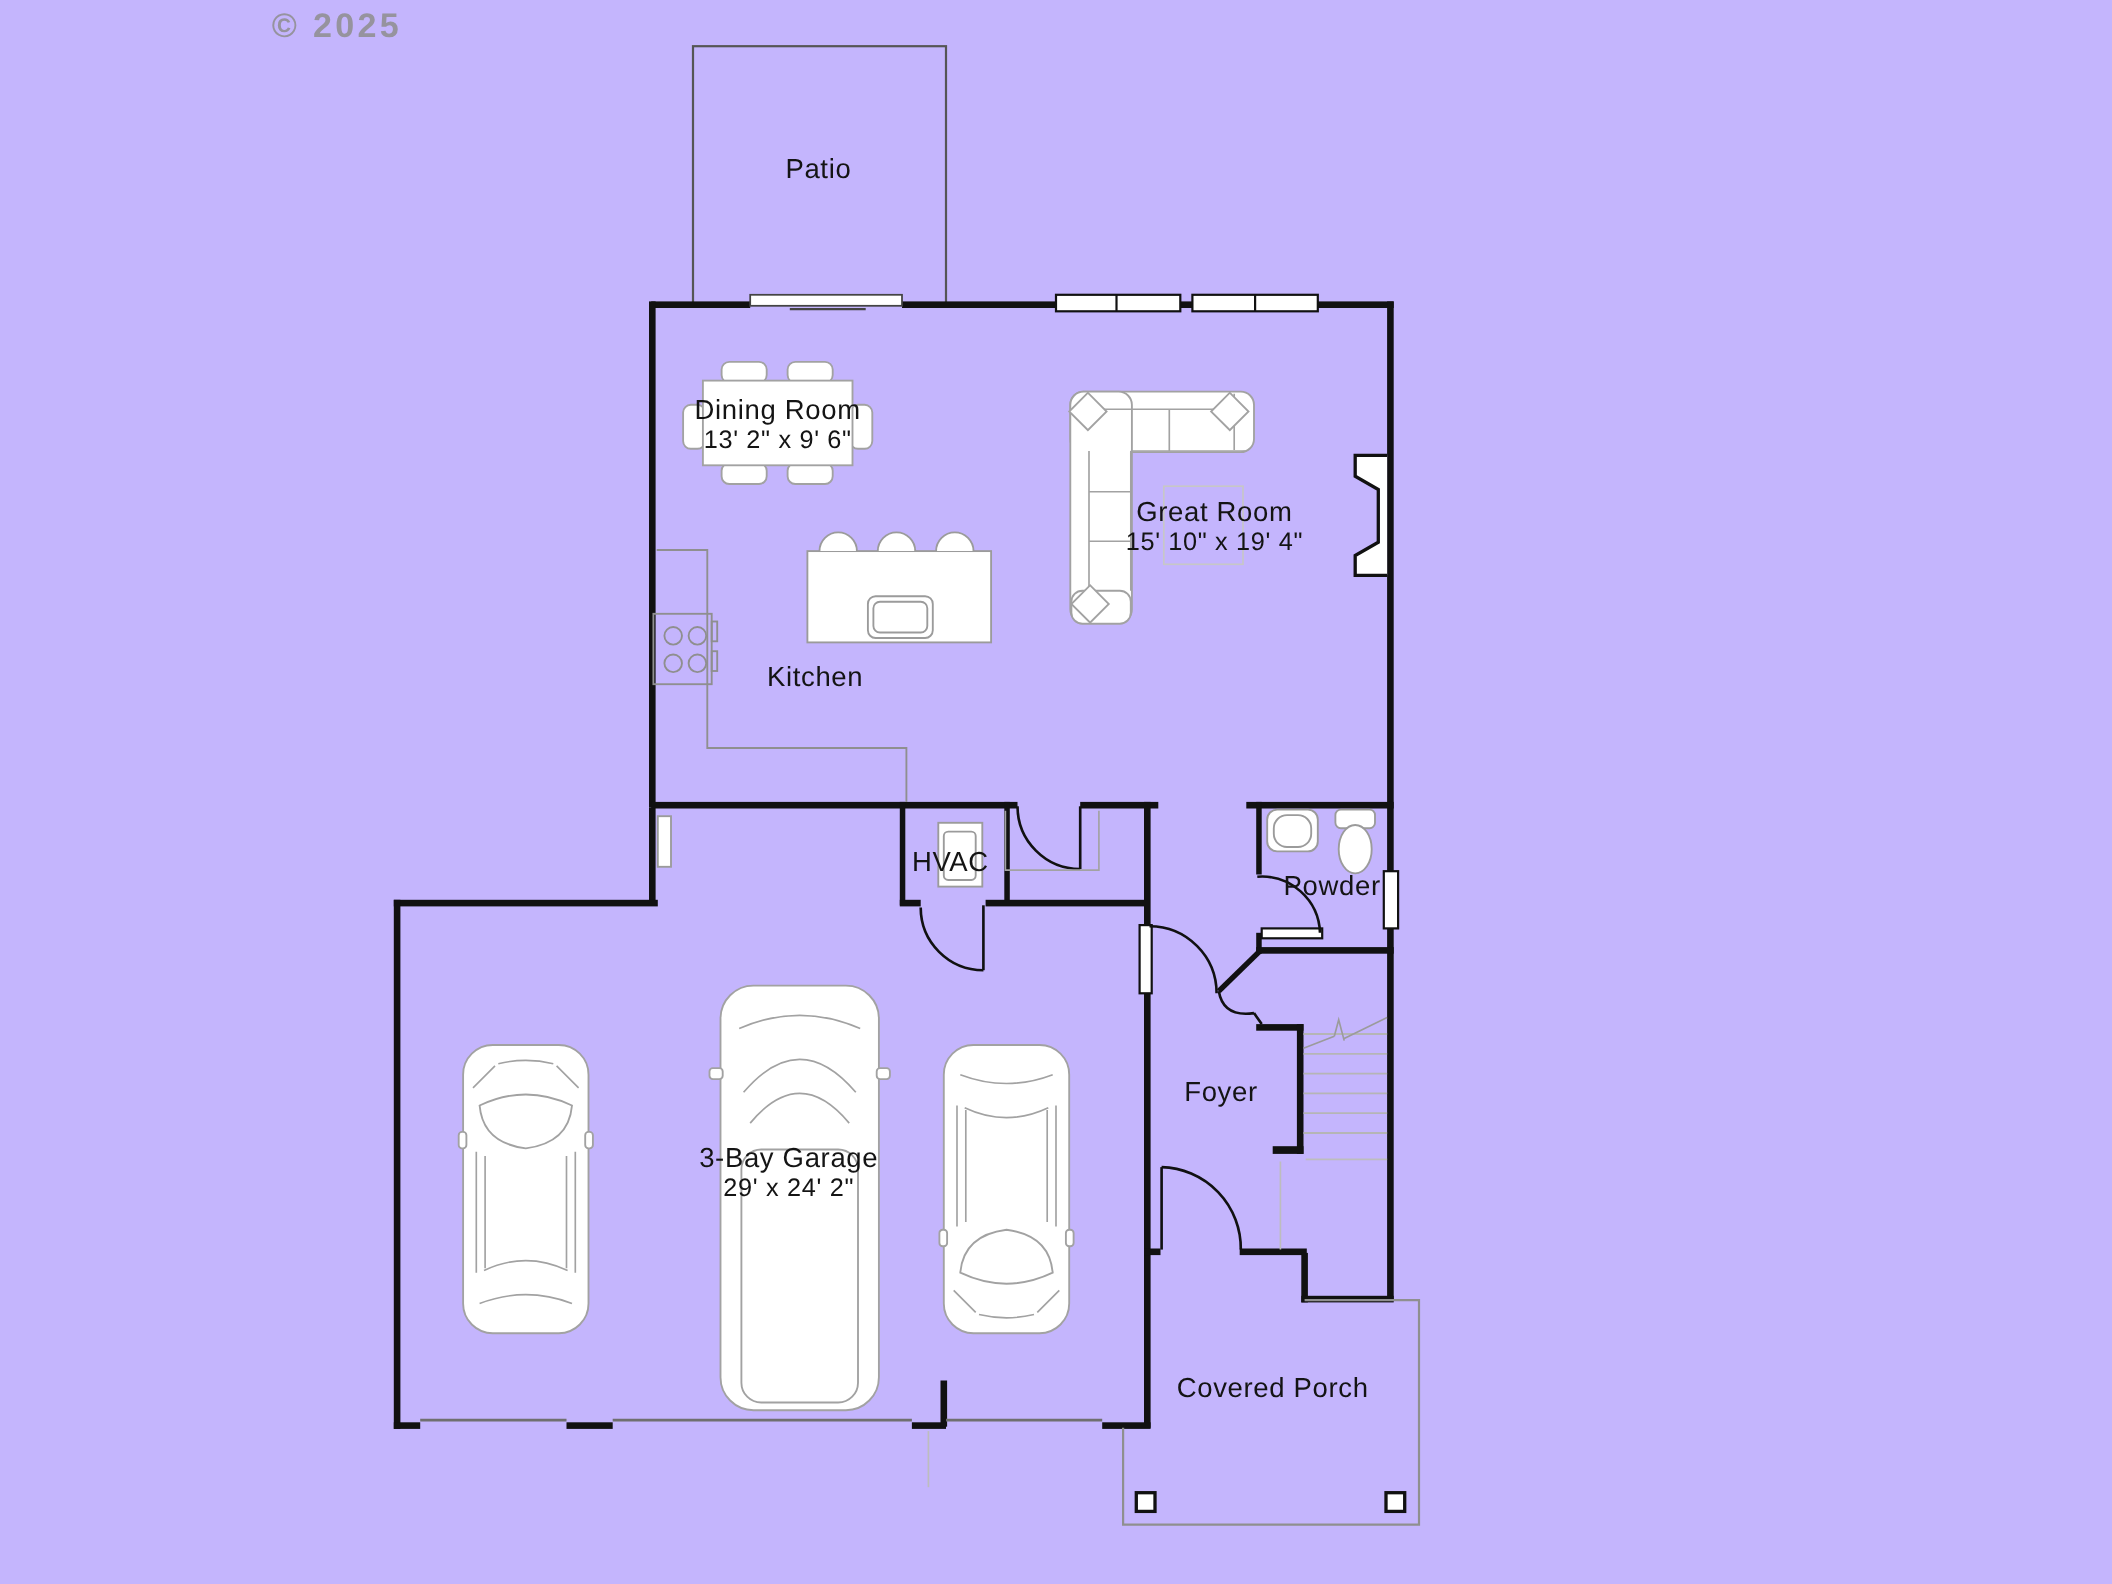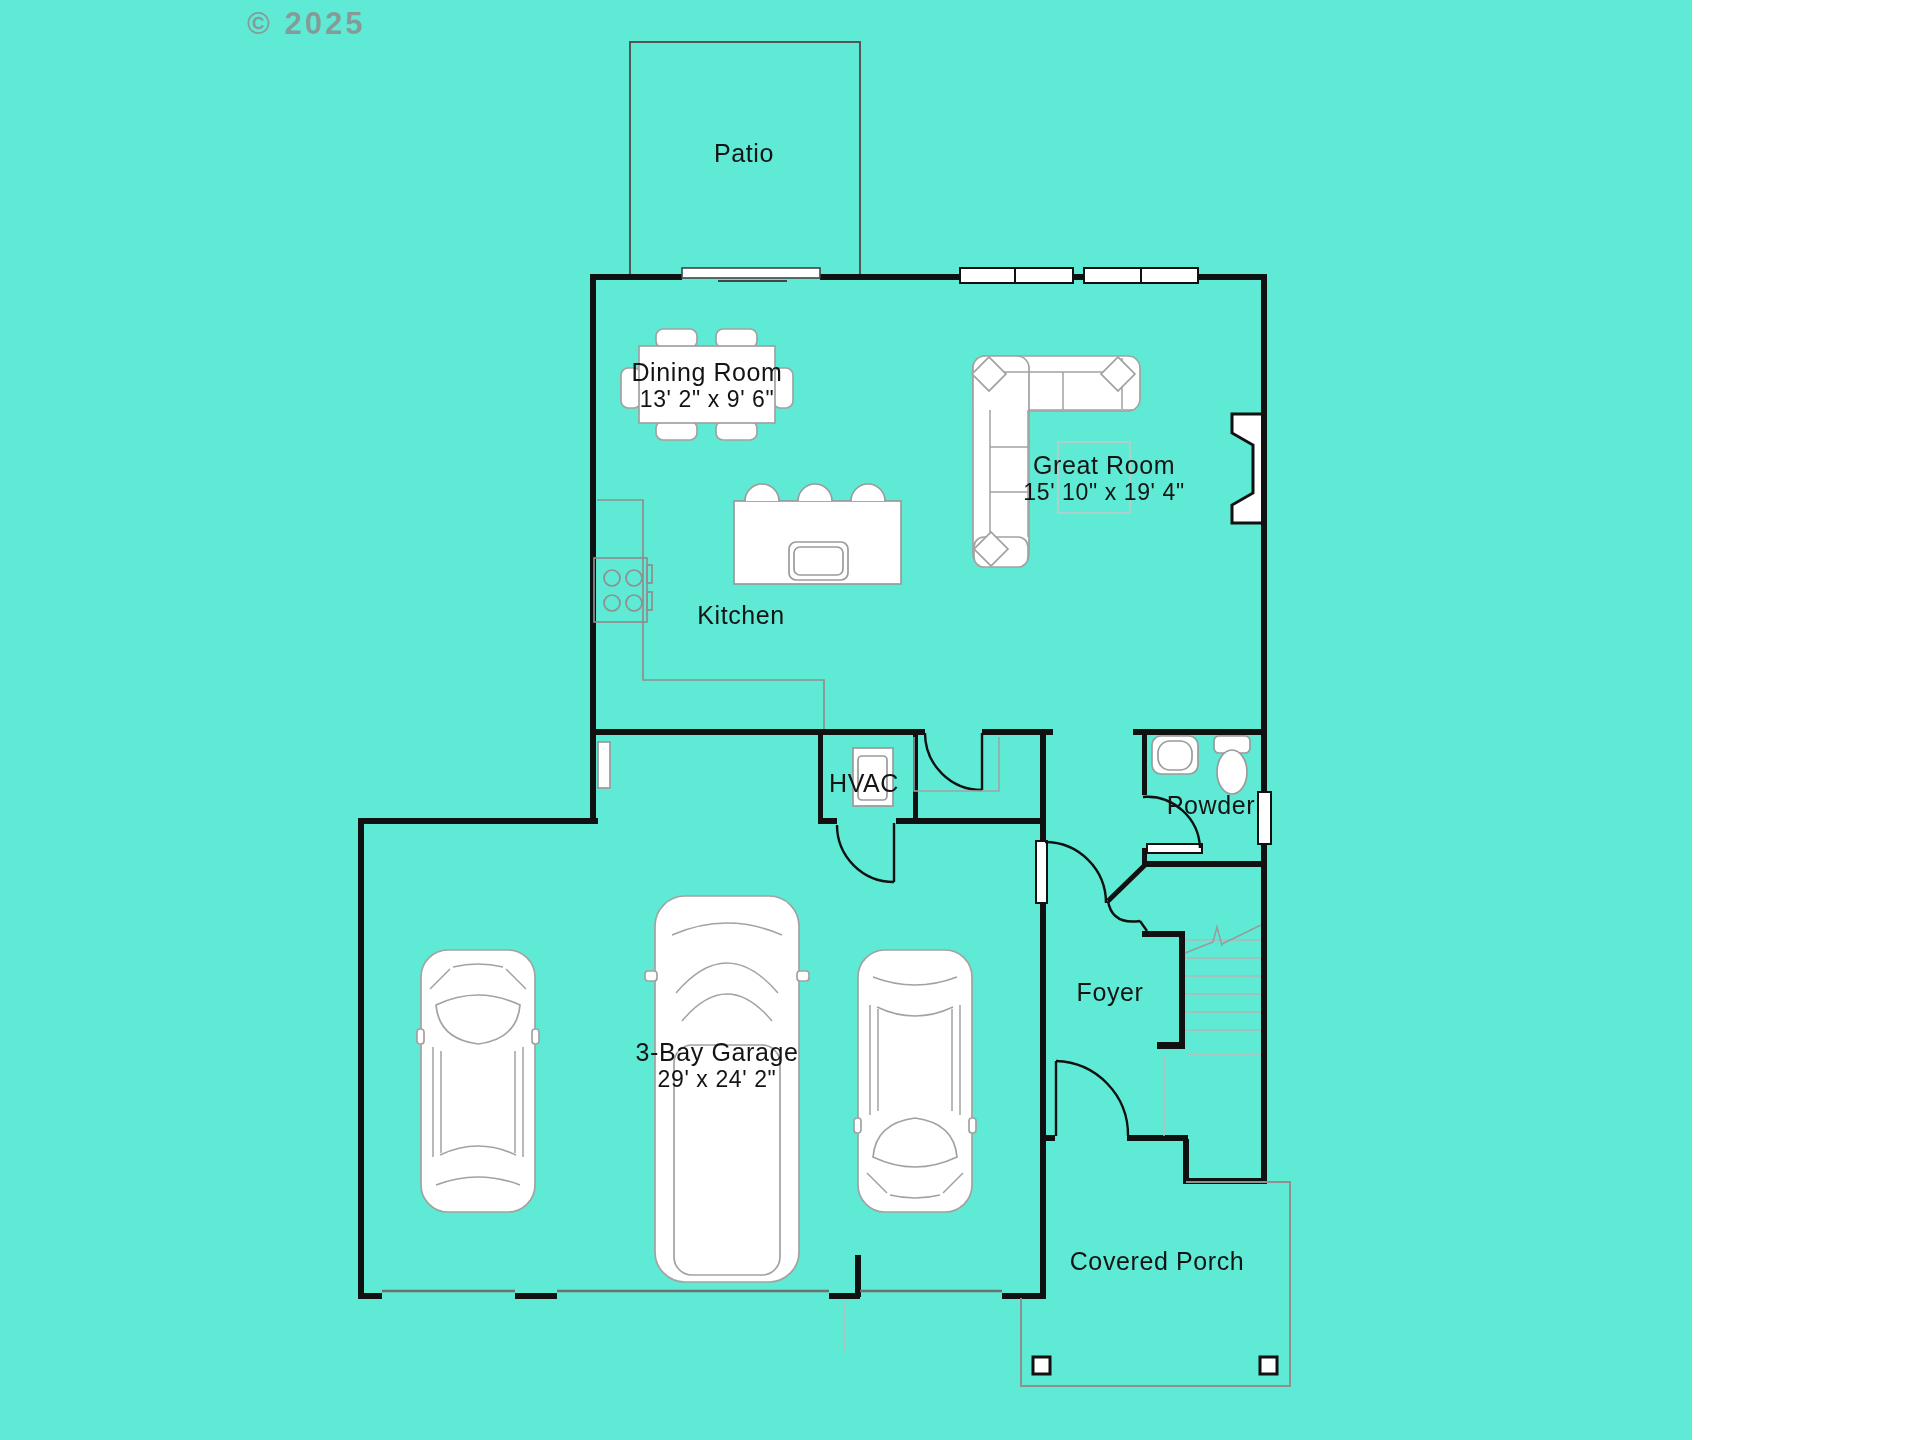--- a/index.html
+++ b/index.html
@@ -1,16 +1,16 @@
 <!DOCTYPE html>
 <html><head>
 <meta charset="utf-8">
 <style>
   html,body{margin:0;padding:0;background:#ffffff;}
-  .page{position:relative;width:1692px;height:1440px;background:#5eead4;overflow:hidden;
+  .page{position:relative;width:1920px;height:1440px;background:#c4b5fd;overflow:hidden;
         font-family:"Liberation Sans", sans-serif;}
   svg{position:absolute;left:0;top:0;}
   text{fill:#141414;letter-spacing:0.6px;}
   .room-label{font-size:25px;font-weight:500;}
   .dims-label{font-size:23px;font-weight:500;}
   .watermark{font-size:31px;font-weight:bold;fill:#8e8e8e;letter-spacing:3px;opacity:.85;}
   .wall{fill:#111111;stroke:none;}
   .thinline{stroke:#6f6f6f;stroke-width:2.4;fill:none;}
   .door{stroke:#111111;stroke-width:2.4;fill:none;}
   .doorleaf{fill:#ffffff;stroke:#111111;stroke-width:2;}

